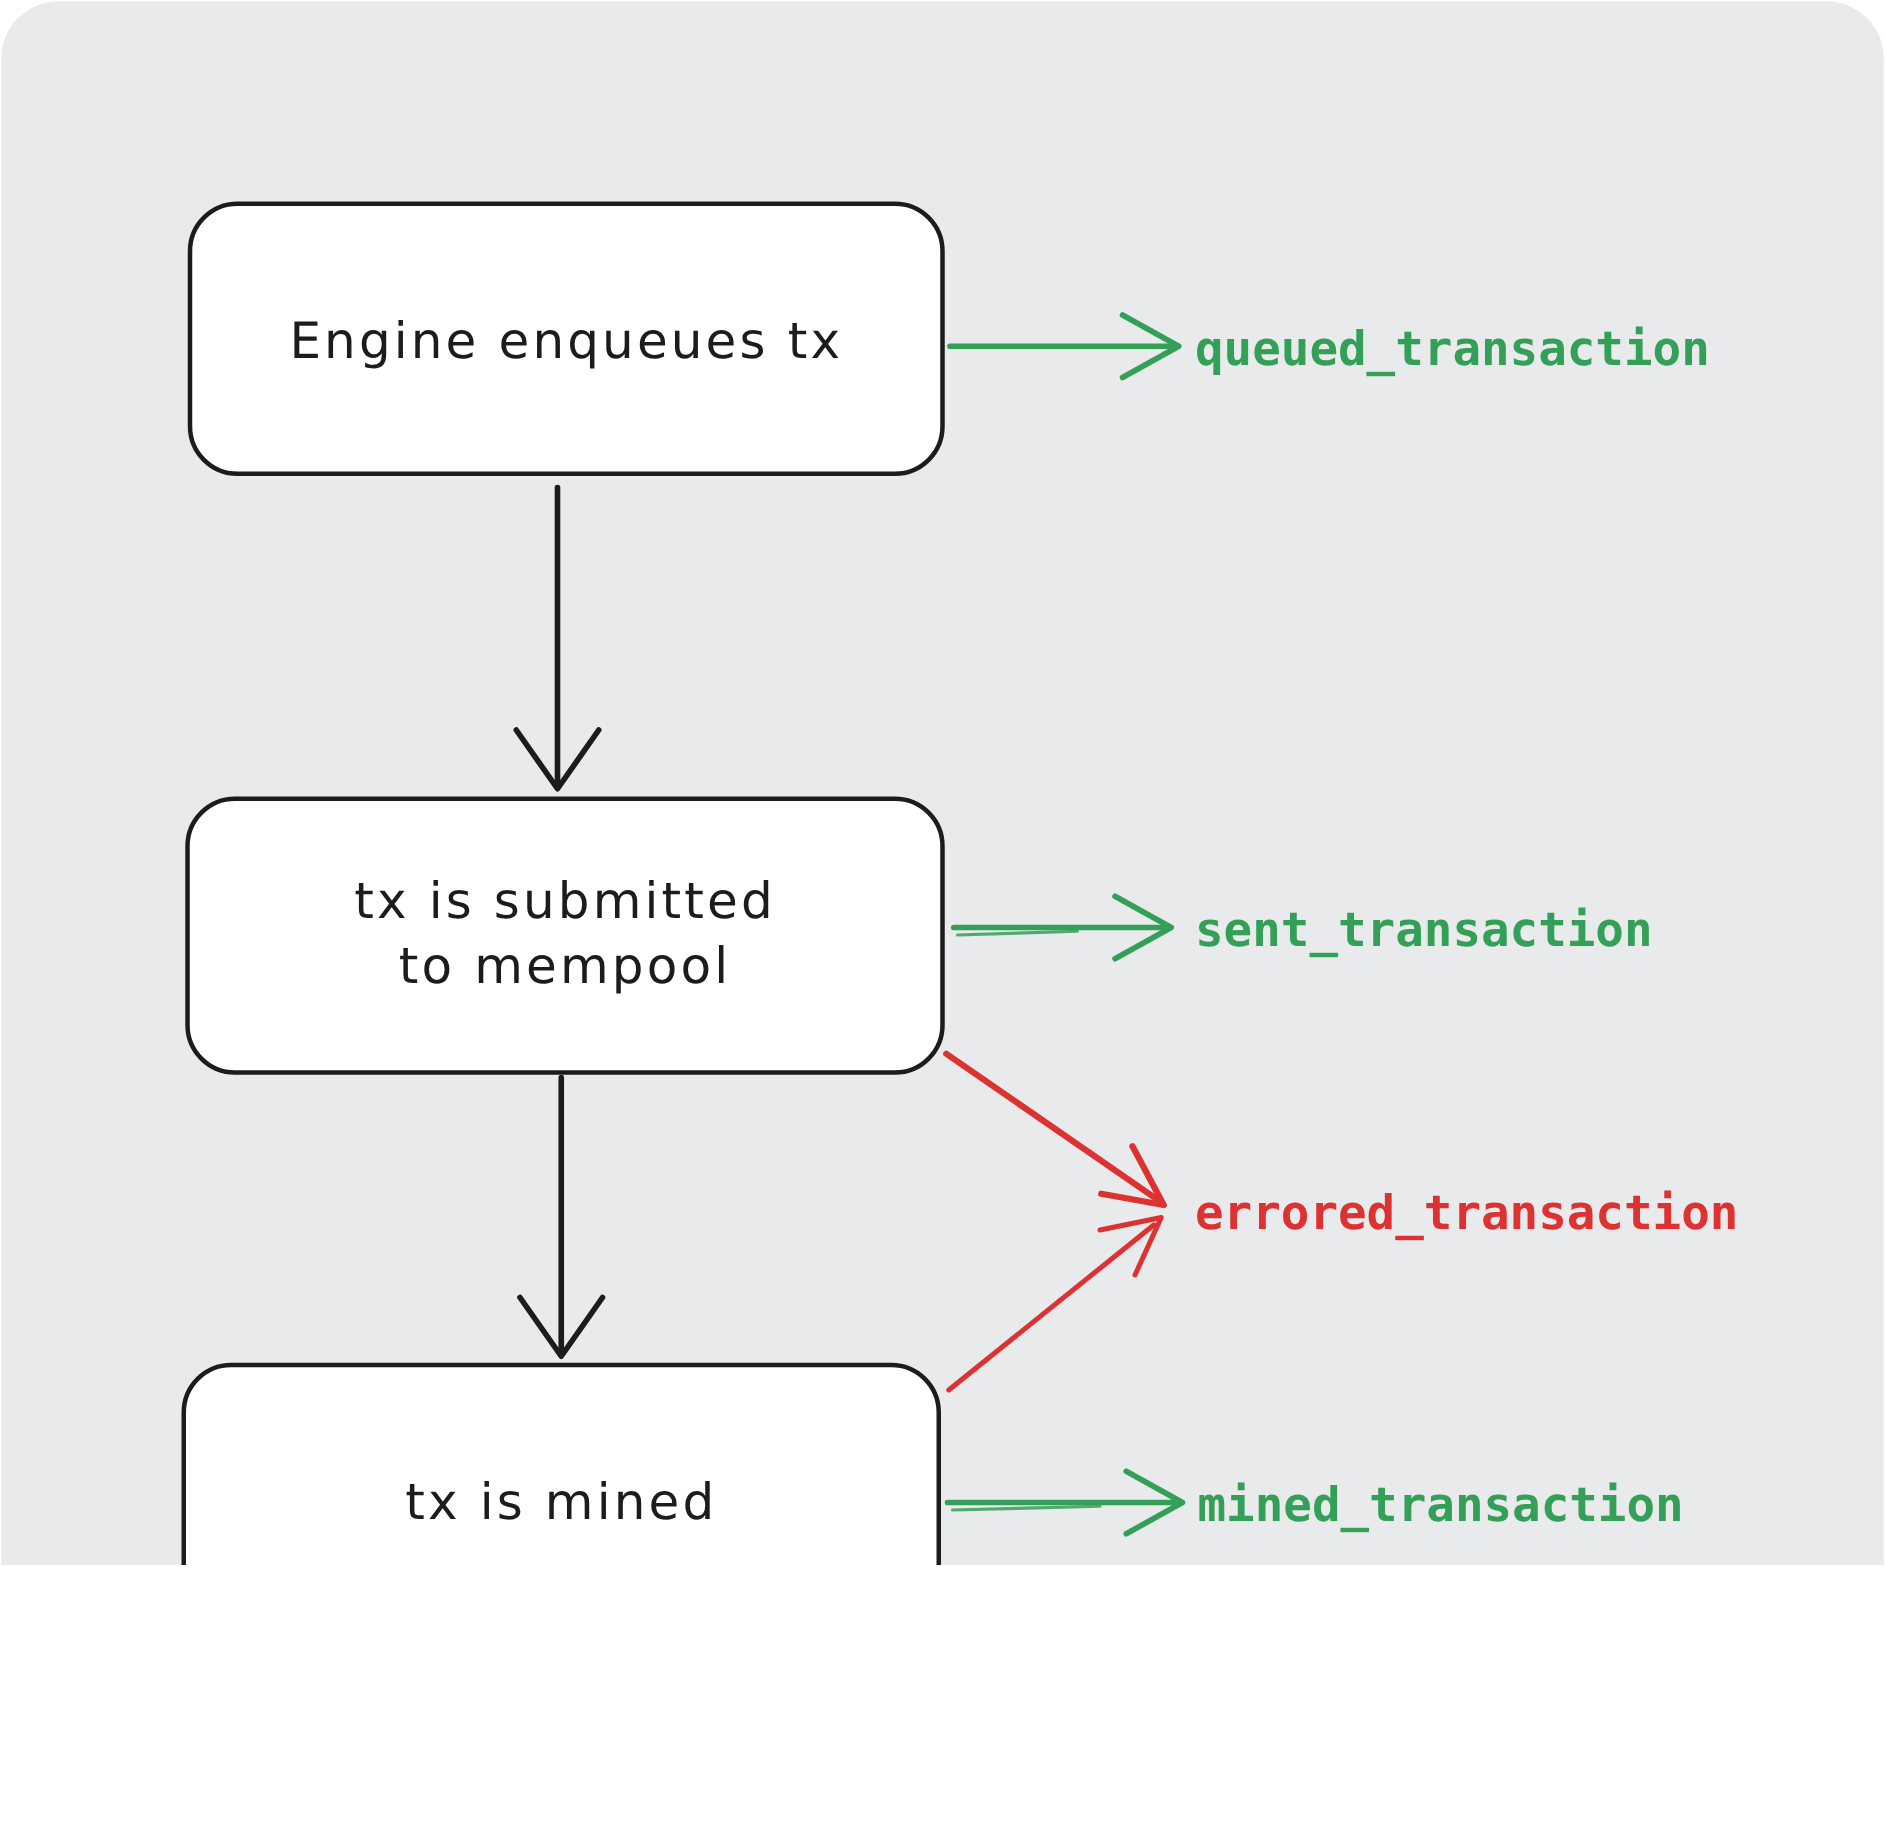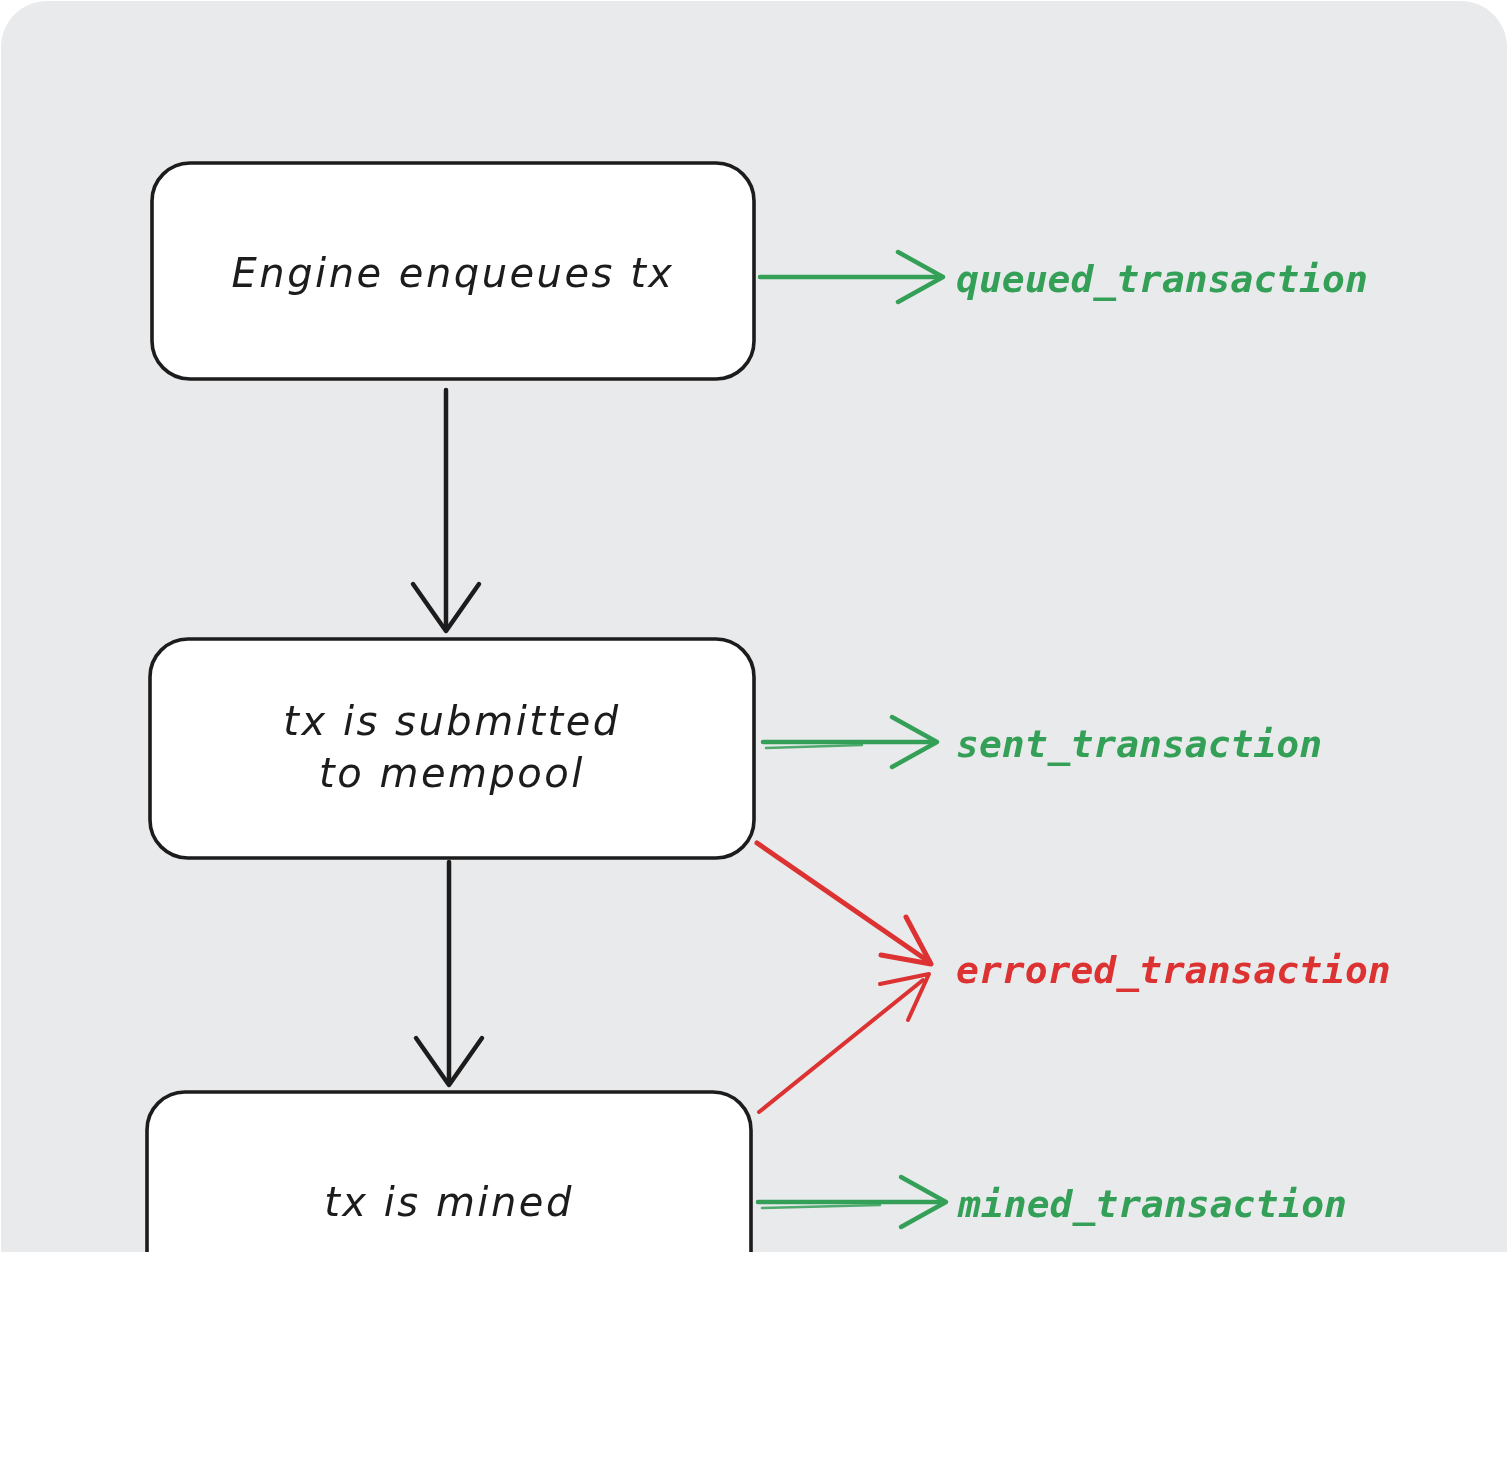--- a/index.html
+++ b/index.html
@@ -5,21 +5,20 @@
   html, body {
     margin: 0;
     padding: 0;
     background: #ffffff;
     font-family: "Liberation Sans", sans-serif;
   }
   .stage {
     width: 1508px;
     height: 1252px;
     position: relative;
-    font-style: italic;
   }
   svg { display: block; }
   .node-label {
     font-family: "DejaVu Sans", sans-serif;
     font-size: 40px;
     letter-spacing: 2.5px;
     font-weight: 400;
   }
   .event-label {
     font-family: "DejaVu Sans Mono", "Liberation Mono", monospace;

